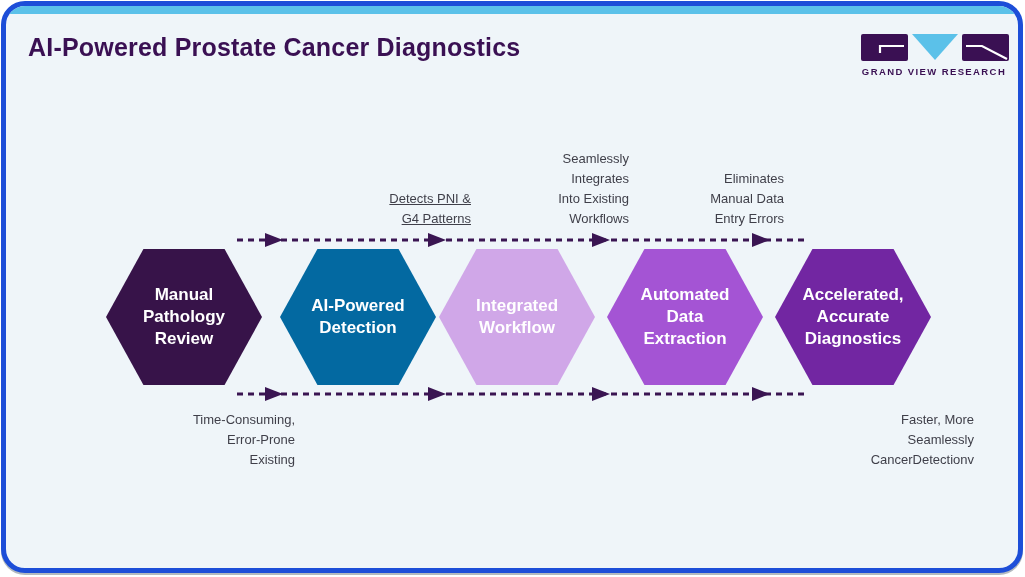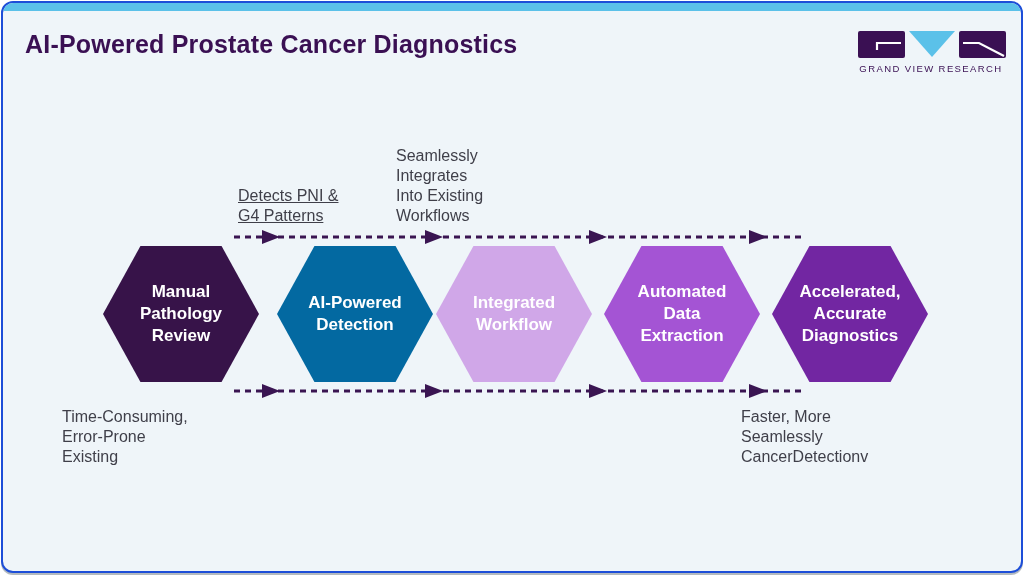--- a/index.html
+++ b/index.html
@@ -1,45 +1,45 @@
 <!DOCTYPE html>
 <html><head>
 <meta charset="utf-8">
 <style>
   * { margin:0; padding:0; box-sizing:border-box; }
   html,body { background:#ffffff; font-family:"Liberation Sans", sans-serif; }
   .stage { position:relative; width:1025px; height:577px; background:#ffffff; overflow:hidden; }
   .card {
     position:absolute; left:1px; top:1px; width:1022px; height:572px;
-    background:#eff5f9; border:2px solid #1d4ed8; border-radius:12px;
+    background:#eff5f9; border:5px solid #1d4ed8; border-radius:24px;
     box-shadow:0 2px 0 #b3babf; overflow:hidden;
   }
   .topbar { position:absolute; left:0; top:0; width:100%; height:8px; background:#5bc1e9; }
   .title {
     position:absolute; left:22px; top:27px; font-size:25px; font-weight:800;
     color:#3a1053; letter-spacing:0.2px;
   }
   .logo { position:absolute; left:853px; top:24px; width:150px; height:50px; }
   .logo-text {
     position:absolute; left:0; top:36px; width:150px; text-align:center;
-    font-size:9.5px; font-weight:normal; letter-spacing:1.4px; color:#3a1053; white-space:nowrap;
+    font-size:9.5px; font-weight:bold; letter-spacing:1.4px; color:#3a1053; white-space:nowrap;
   }
   .hex {
     position:absolute; top:243px; width:156px; height:136px;
     clip-path:polygon(0% 50%, 24% 0%, 76% 0%, 100% 50%, 76% 100%, 24% 100%);
     display:flex; align-items:center; justify-content:center;
   }
   .hex-label {
     color:#ffffff; font-weight:bold; font-size:17px; line-height:1.28;
     text-align:center; white-space:pre-line;
   }
   .hex1 { left:100px; } .hex2 { left:274px; } .hex3 { left:433px; }
   .hex4 { left:601px; } .hex5 { left:769px; }
   .note {
-    position:absolute; width:230px; text-align:left; font-size:16px;
+    position:absolute; width:230px; text-align:right; font-size:13px;
     line-height:20px; color:#3f3f49; white-space:pre-line;
   }
   .note-top-1 { left:235px; top:183px;text-decoration:underline; }
   .note-top-2 { left:393px; top:143px; }
   .note-top-3 { left:548px; top:163px; }
   .note-bottom-1 { left:59px;  top:404px; }
   .note-bottom-2 { left:738px; top:404px; }
   .arrow-layer { position:absolute; left:0; top:0; width:1025px; height:577px; pointer-events:none; }
 </style>
 </head>
@@ -74,20 +74,23 @@
       <polygon points="586,381 604,388 586,395" fill="#3a1552"></polygon>
       <polygon points="746,381 764,388 746,395" fill="#3a1552"></polygon>
     </svg>
 
     <div class="note note-top-1">Detects PNI &amp;
 G4 Patterns</div>
     <div class="note note-top-2">Seamlessly
 Integrates
 Into Existing
 Workflows</div>
+    <div class="note note-top-3">Eliminates
+Manual Data
+Entry Errors</div>
 
     <div class="hex hex1" style="background: rgb(55, 19, 73);">
       <div class="hex-label">Manual
 Pathology
 Review</div>
     </div>
     <div class="hex hex2" style="background: #0369a1;">
       <div class="hex-label">AI-Powered
 Detection</div>
     </div>

